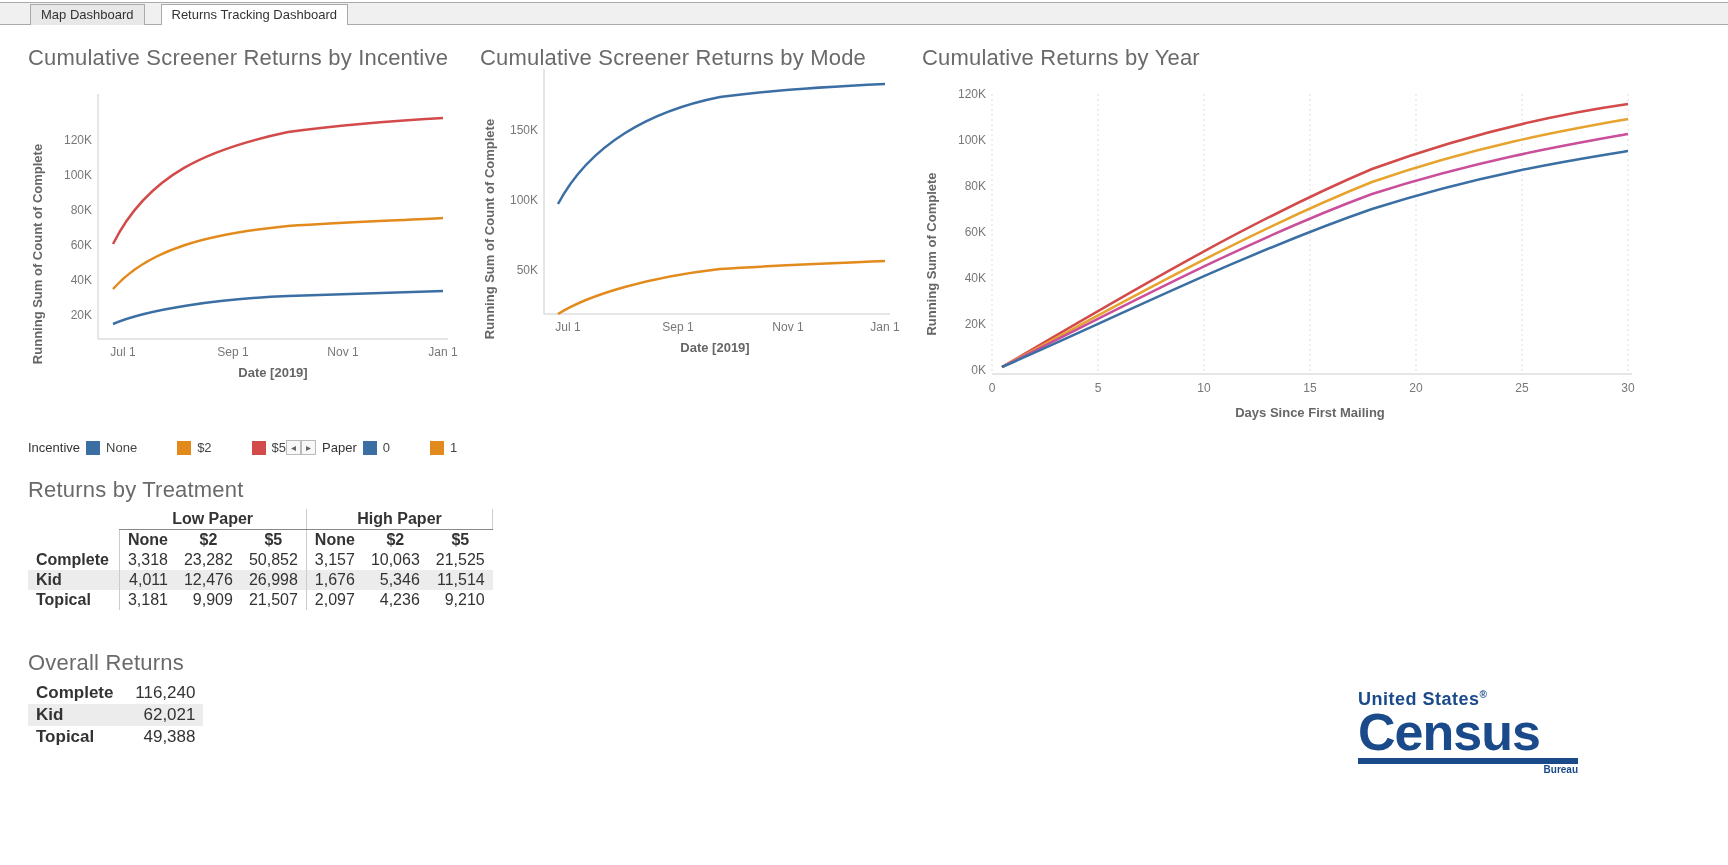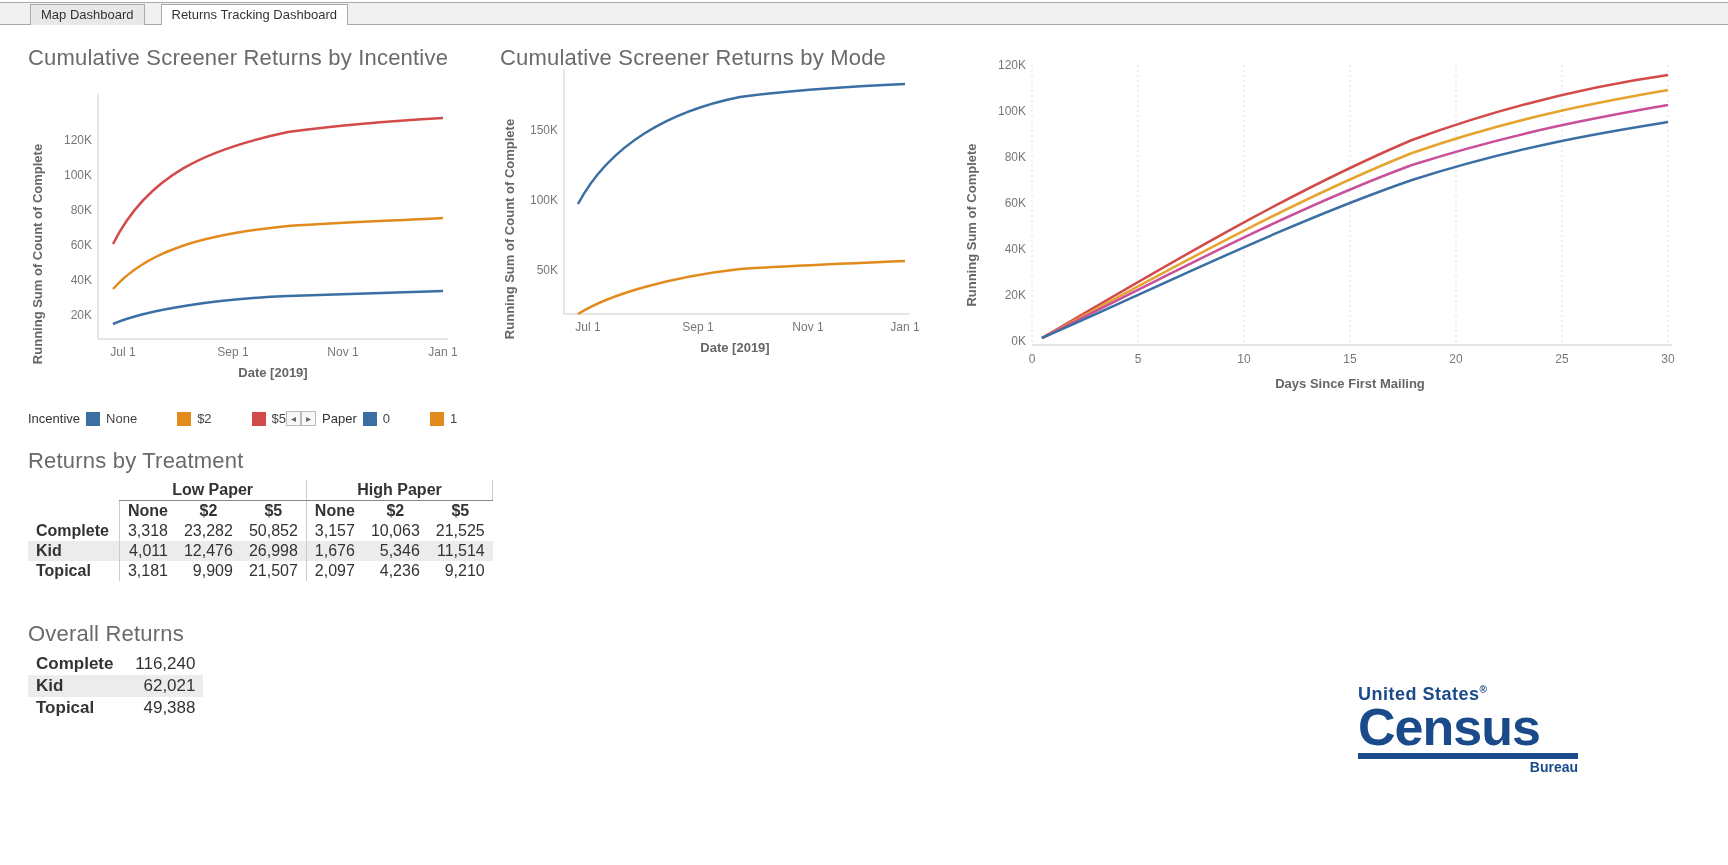--- a/index.html
+++ b/index.html
@@ -26,21 +26,21 @@
     border: 1px solid #aaa;
     border-bottom: none;
     padding: 2px 10px 3px 10px;
     font-size: 13px;
     color: #333;
     position: relative;
     top: 1px;
   }
   .tab.active { background: #ffffff; }
   .content { padding: 20px 28px 10px 28px; }
-  .top-row { display: flex; gap: 42px; }
+  .top-row { display: flex; gap: 22px; }
   .chart-box { position: relative; }
   .chart-title {
     font-size: 22px;
     color: #6a6a6a;
     font-weight: 400;
     line-height: 1.15;
     margin-bottom: 4px;
     letter-spacing: .2px;
   }
   .axis-text { font-size: 12px; fill: #777; }
@@ -86,21 +86,21 @@
   .overall table { font-size: 17px; }
   .overall td.val { text-align: right; min-width: 80px;}
   .logo-area {
     position: absolute;
     right: 150px;
     bottom: 90px;
   }
   .census-logo .top-text { font-size: 18px; color:#1a4a8a; font-weight:700; letter-spacing:.5px;}
   .census-logo .main-text { font-size: 52px; color:#1a4a8a; font-weight:800; letter-spacing:-1px; line-height:.88;}
   .census-logo .bar { height: 6px; background:#1a4a8a; margin-top:2px; width: 220px;}
-  .census-logo .bureau { font-size: 14px; color:#1a4a8a; font-weight:600; text-align:right; width:220px;}
+  .census-logo .bureau { font-size: 10px; color:#1a4a8a; font-weight:600; text-align:right; width:220px;}
   .census-logo .reg { font-size:10px; vertical-align: top; }
 </style>
 </head>
 <body>
 
 <div class="tabs-bar">
   <div class="tab">Map Dashboard</div>
   <div class="tab active">Returns Tracking Dashboard</div>
 </div>
 
@@ -156,20 +156,21 @@
           <text x="88" y="282" text-anchor="middle">Jul 1</text>
           <text x="198" y="282" text-anchor="middle">Sep 1</text>
           <text x="308" y="282" text-anchor="middle">Nov 1</text>
           <text x="405" y="282" text-anchor="middle">Jan 1</text>
         </g>
         <text x="235" y="303" class="axis-label" text-anchor="middle">Date [2019]</text>
       </svg>
     </div>
 
     <div class="chart-box" style="width:720px">
+      <div class="chart-title">Cumulative Returns by Year</div>
       <svg width="720" height="360">
         <text x="14" y="180" transform="rotate(-90 14 180)" class="axis-label" text-anchor="middle">Running Sum of Complete</text>
         <g class="axis-text">
           <text x="64" y="300" text-anchor="end">0K</text>
           <text x="64" y="254" text-anchor="end">20K</text>
           <text x="64" y="208" text-anchor="end">40K</text>
           <text x="64" y="162" text-anchor="end">60K</text>
           <text x="64" y="116" text-anchor="end">80K</text>
           <text x="64" y="70" text-anchor="end">100K</text>
           <text x="64" y="24" text-anchor="end">120K</text>

